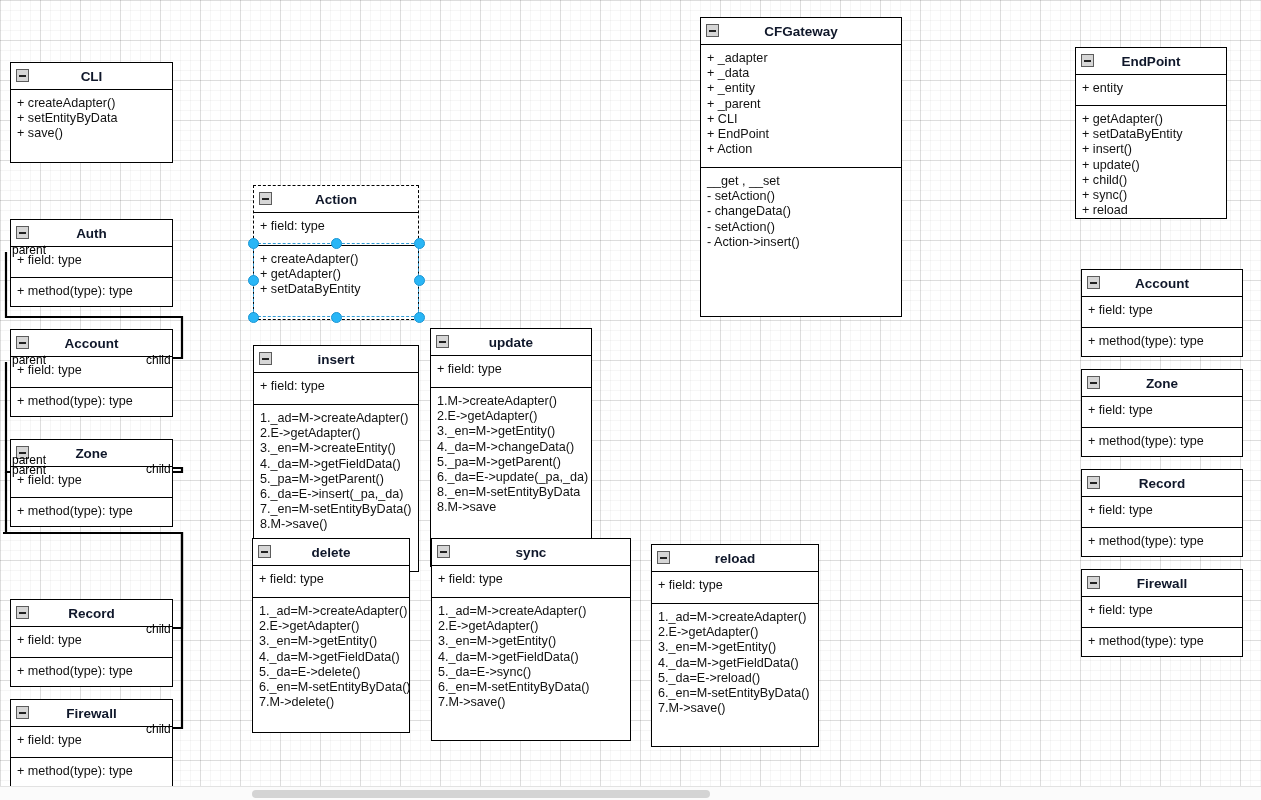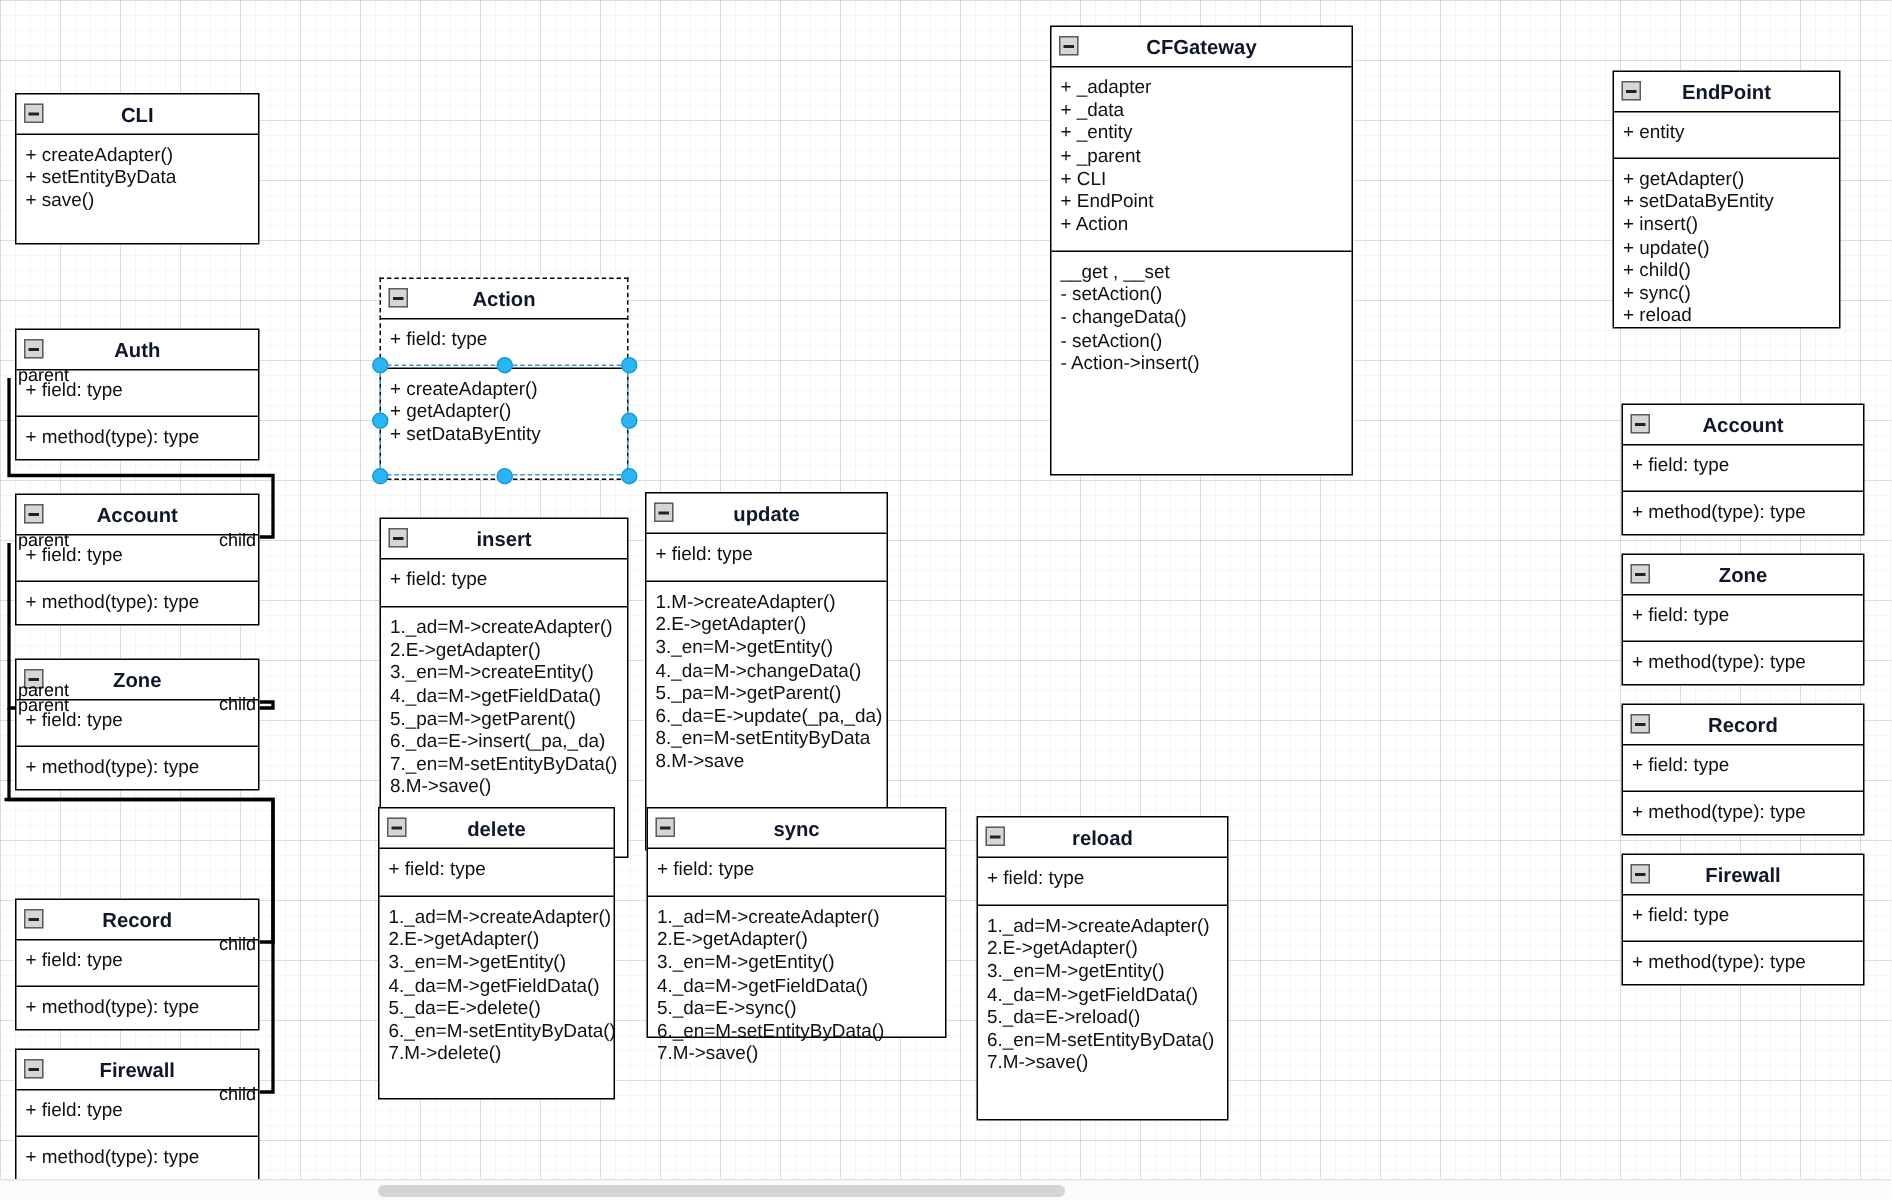--- a/index.html
+++ b/index.html
@@ -268,21 +268,21 @@
         <div class="uml-section">
           <span class="row">1._ad=M-&gt;createAdapter()</span>
           <span class="row">2.E-&gt;getAdapter()</span>
           <span class="row">3._en=M-&gt;getEntity()</span>
           <span class="row">4._da=M-&gt;getFieldData()</span>
           <span class="row">5._da=E-&gt;delete()</span>
           <span class="row">6._en=M-setEntityByData()</span>
           <span class="row">7.M-&gt;delete()</span>
         </div>
       </div>
-      <div class="uml" style="left: 431px; top: 538px; width: 200px; height: 154px;">
+      <div class="uml" style="left: 431px; top: 538px; width: 200px; height: 203px;">
         <div class="uml-title"><span class="collapse-icon"></span><span>sync</span></div>
         <div class="uml-section bordered" style="height: 32px;">
           <span class="row">+ field: type</span>
         </div>
         <div class="uml-section">
           <span class="row">1._ad=M-&gt;createAdapter()</span>
           <span class="row">2.E-&gt;getAdapter()</span>
           <span class="row">3._en=M-&gt;getEntity()</span>
           <span class="row">4._da=M-&gt;getFieldData()</span>
           <span class="row">5._da=E-&gt;sync()</span>

